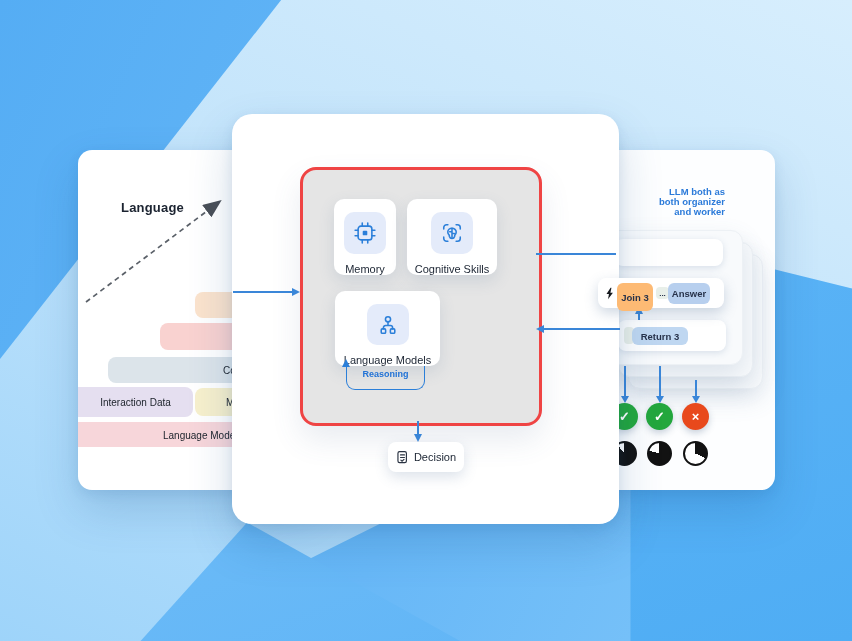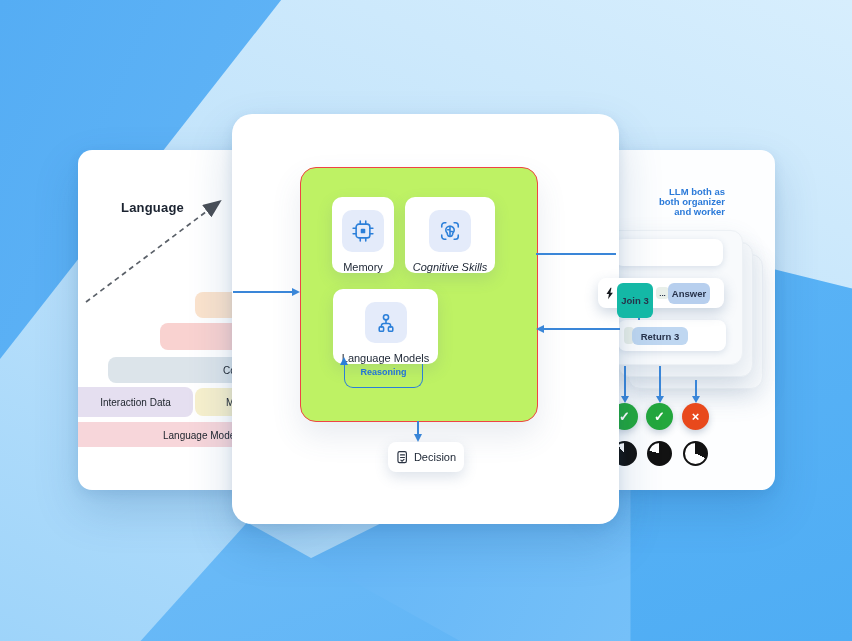--- a/index.html
+++ b/index.html
@@ -34,28 +34,28 @@
   .bar3{left:30px;top:207px;width:183px;height:26px;background:#dce4ea;}
   .bar3 span{left:115px;}
   .bar4{left:0;top:237px;width:115px;height:30px;background:#e5dff0;border-radius:0 8px 8px 0;text-align:center;}
   .bar4 span{left:0;right:0;}
   .bar5{left:117px;top:238px;width:96px;height:28px;background:#f7f0cd;}
   .bar5 span{left:31px;}
   .bar6{left:0;top:272px;width:185px;height:25px;background:#f7d6da;border-radius:0 8px 8px 0;}
   .bar6 span{left:85px;}
 
   
-  .container-box{position:absolute;left:68px;top:53px;width:236px;height:253px;background:#bef264;
-    border:1px solid #ef4444;border-radius:16px;box-shadow:0 14px 30px rgba(70,100,140,.12);}
+  .container-box{position:absolute;left:68px;top:53px;width:236px;height:253px;background:#e5e5e5;
+    border:3px solid #ef4444;border-radius:16px;box-shadow:0 14px 30px rgba(70,100,140,.12);}
   .tile{position:absolute;background:#fff;border-radius:10px;box-shadow:0 6px 16px rgba(80,110,150,.16);
     display:flex;flex-direction:column;align-items:center;padding-top:13px;box-sizing:border-box;}
   .tile .icon-sq{width:42px;height:42px;border-radius:10px;background:#e4ebfa;display:flex;align-items:center;justify-content:center;}
   .tile .t-label{margin-top:9px;font-size:11px;color:#1c2533;white-space:nowrap;}
   .tile-memory{left:31px;top:29px;width:62px;height:76px;}
-  .tile-cognitive{left:104px;top:29px;width:90px;height:76px;font-style:italic;}
+  .tile-cognitive{left:104px;top:29px;width:90px;height:76px;}
   .tile-lm{left:32px;top:121px;width:105px;height:75px;}
   .tile-tools{left:143px;top:121px;width:65px;height:75px;}
   .loop{position:absolute;left:43px;top:196px;width:77px;height:20px;
     border-left:1.6px solid #2b7fd9;border-right:1.6px solid #2b7fd9;border-bottom:1.6px solid #2b7fd9;
     border-radius:0 0 9px 9px;text-align:center;font-size:9px;font-weight:700;color:#2273d6;padding-top:3px;box-sizing:content-box;}
   .loop-head{position:absolute;left:39px;top:189px;width:0;height:0;
     border-left:4.5px solid transparent;border-right:4.5px solid transparent;border-bottom:8px solid #2b7fd9;}
   .decision-line{position:absolute;left:185px;top:307px;width:2px;height:14px;background:#3a86d8;}
   .decision-head{position:absolute;left:181.5px;top:320px;width:0;height:0;
     border-left:4.5px solid transparent;border-right:4.5px solid transparent;border-top:8px solid #3a86d8;}
@@ -90,21 +90,21 @@
   .w-head{position:absolute;width:0;height:0;border-left:4.5px solid transparent;border-right:4.5px solid transparent;border-top:7px solid #3a86d8;}
   .res-circle{position:absolute;top:253px;width:27px;height:27px;border-radius:50%;display:flex;align-items:center;justify-content:center;
     color:#fff;font-size:13px;font-weight:700;box-shadow:0 3px 7px rgba(40,70,110,.25);}
   .res-check{background:#23a73d;}
   .res-cross{background:#e8491c;}
   .pie{position:absolute;top:291px;width:25px;height:25px;border-radius:50%;border:2px solid #121212;box-sizing:border-box;background:#fff;}
 
   
   .join-pill{position:absolute;left:598px;top:278px;width:126px;height:30px;background:#fff;border-radius:8px;
     box-shadow:0 5px 13px rgba(80,110,150,.28);z-index:40;}
-  .join-chip{left:19px;top:5px;width:36px;height:35px;background:#14b8a6;}
+  .join-chip{left:19px;top:5px;width:36px;height:28px;background:#fdba74;}
   .dots-chip{left:58px;top:9px;width:13px;height:12px;background:#e8efe9;border-radius:4px;font-size:8px;}
   .answer-chip{left:70px;top:5px;width:42px;height:21px;background:#b7cfee;}
   .bolt{position:absolute;left:5px;top:8px;}
 </style>
 </head>
 <body>
 
 <div class="canvas">
 
   <div class="bg-base"></div>

